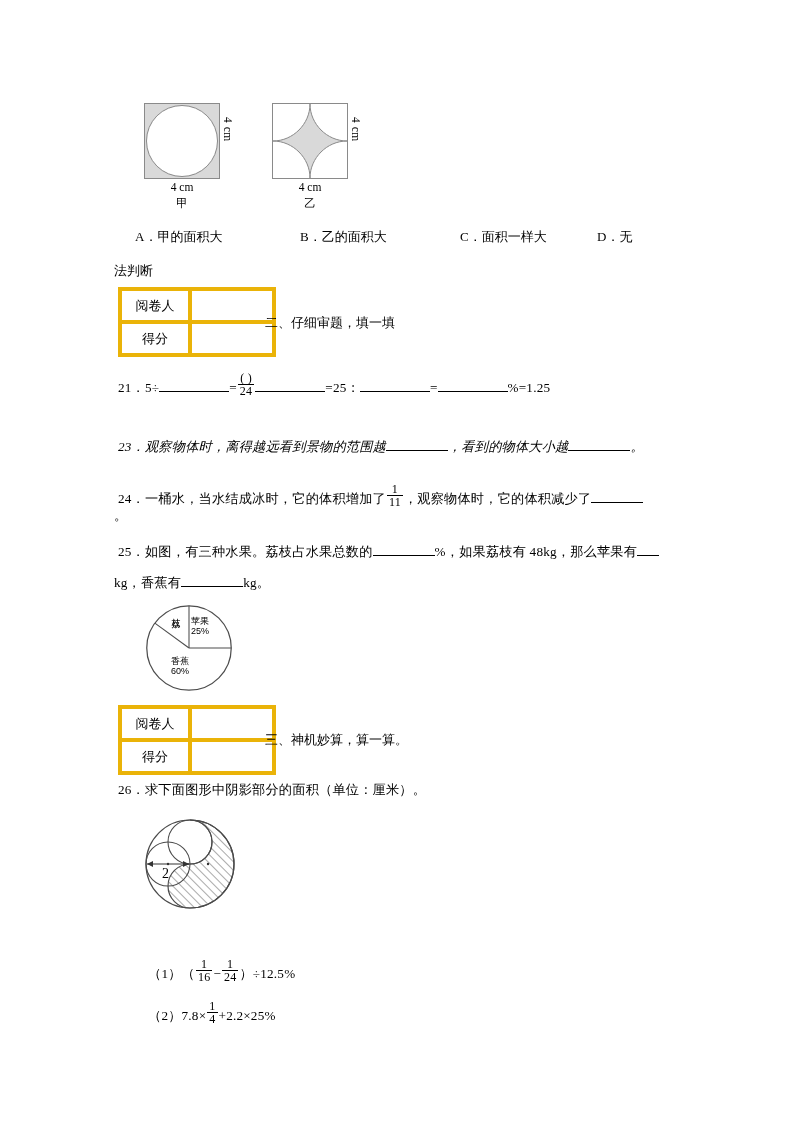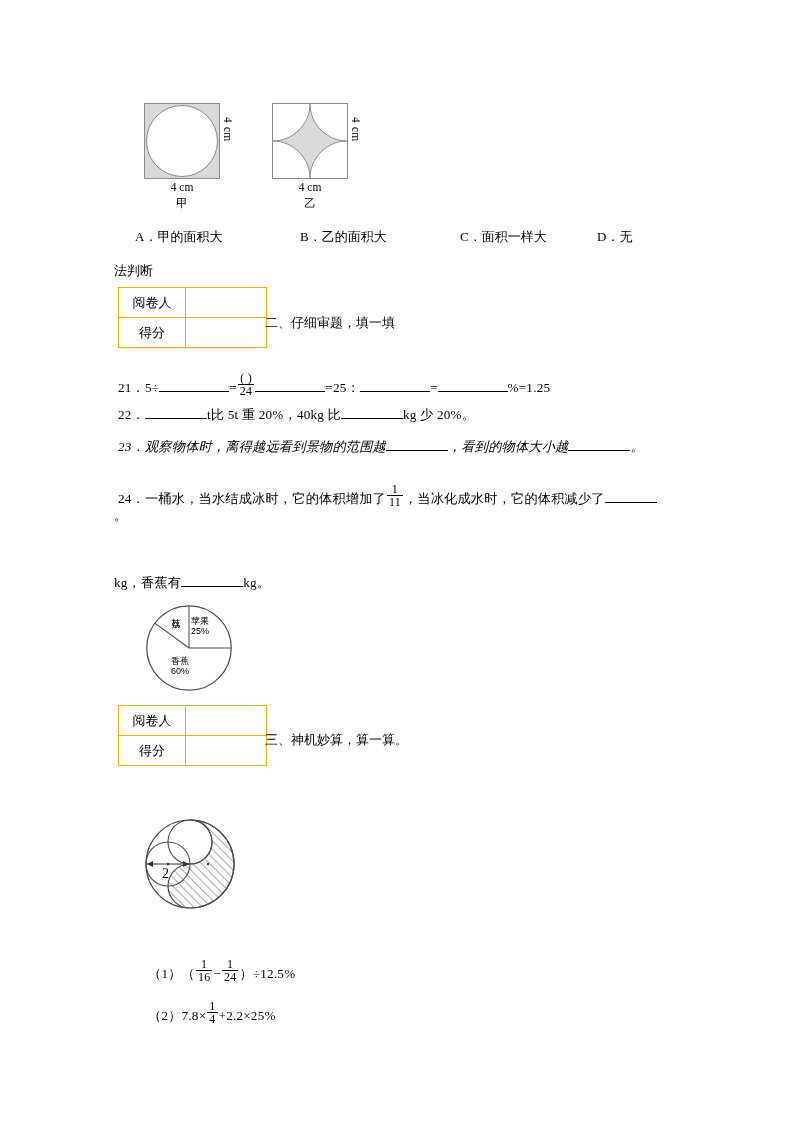--- a/index.html
+++ b/index.html
@@ -114,21 +114,21 @@
     font-size: 13px;
     white-space: nowrap;
   }
 
   
   .gtable {
     position: absolute;
     border-collapse: collapse;
   }
   .gtable td {
-    border: 1px solid #eab308;
+    border: 4px solid #eab308;
     height: 27px;
     font-size: 13px;
     text-align: center;
     font-family: "Liberation Sans", "DejaVu Sans", sans-serif;
   }
   .gtable td.c1 { width: 64px; }
   .gtable td.c2 { width: 78px; }
   .sec-title {
     position: absolute;
     font-size: 13px;
@@ -213,33 +213,33 @@
       <td class="c2"></td>
     </tr>
   </tbody>
     </table>
   <div class="sec-title" style="left:265px; top:314px;">二、仔细审题，填一填</div>
 
   <div class="q" style="left:118px; top:372px;">
     <span>21．</span><span>5÷</span><span class="blank b70"></span><span>=</span><span class="frac"><span class="num">( )</span><span class="den">24</span></span><span class="blank b70"></span><span>=25：</span><span class="blank b70"></span><span>=</span><span class="blank b70"></span><span>%=1.25</span>
   </div>
 
-  <div class="q" style="left:118px; top:404px;">
-    <span>22．</span><span class="blank b62"></span><span>t比 5t 重 20%，40kg 比</span><span class="blank b62"></span><span>kg 少 20%。</span>
-  </div>
 
   <div class="q" style="left:118px; top:436px;font-style:italic;">
     <span>23．</span><span>观察物体时，离得越远看到景物的范围越</span><span class="blank b62"></span><span>，看到的物体大小越</span><span class="blank b62"></span><span>。</span>
   </div>
 
   <div class="q" style="left:118px; top:483px;">
-    <span>24．</span><span>一桶水，当水结成冰时，它的体积增加了</span><span class="frac"><span class="num">1</span><span class="den">11</span></span><span>，当冰化成水时，它的体积减少了</span><span class="blank b52"></span>
+    <span>24．</span><span>一桶水，当水结成冰时，它的体积增加了</span><span class="frac"><span class="num">1</span><span class="den">11</span></span><span>，观察物体时，它的体积减少了</span><span class="blank b52"></span>
   </div>
   <div class="q" style="left:114px; top:505px;">。</div>
 
+  <div class="q" style="left:118px; top:541px;">
+    <span>25．</span><span>如图，有三种水果。荔枝占水果总数的</span><span class="blank b62"></span><span>%，如果荔枝有 48kg，那么苹果有</span><span class="blank b22"></span>
+  </div>
   <div class="q" style="left:114px; top:572px;">
     <span>kg，香蕉有</span><span class="blank b62"></span><span>kg。</span>
   </div>
 
   <div class="pie-wrap">
     <svg width="88" height="88" viewBox="0 0 100 100">
       <circle cx="50" cy="50" r="48" fill="#ffffff" stroke="#4d4d4d" stroke-width="1.4"></circle>
 
       <line x1="50" y1="50" x2="50" y2="2" stroke="#4d4d4d" stroke-width="1.2"></line>
       <line x1="50" y1="50" x2="98" y2="50" stroke="#4d4d4d" stroke-width="1.2"></line>
@@ -264,20 +264,23 @@
       <td class="c2"></td>
     </tr>
     <tr>
       <td class="c1">得分</td>
       <td class="c2"></td>
     </tr>
   </tbody>
     </table>
   <div class="sec-title" style="left:265px; top:731px;">三、神机妙算，算一算。</div>
 
+  <div class="q" style="left:118px; top:779px;">
+    <span>26．</span><span>求下面图形中阴影部分的面积（单位：厘米）。</span>
+  </div>
 
   <div class="circfig">
     <svg width="104" height="92" viewBox="0 0 104 92">
       <defs>
         <pattern id="hatch" width="6" height="6" patternTransform="rotate(-45)" patternUnits="userSpaceOnUse">
           <line x1="0" y1="0" x2="0" y2="6" stroke="#555555" stroke-width="1"></line>
         </pattern>
       </defs>
 
       <circle cx="52" cy="46" r="44" fill="#ffffff" stroke="#4a4a4a" stroke-width="1.2"></circle>

